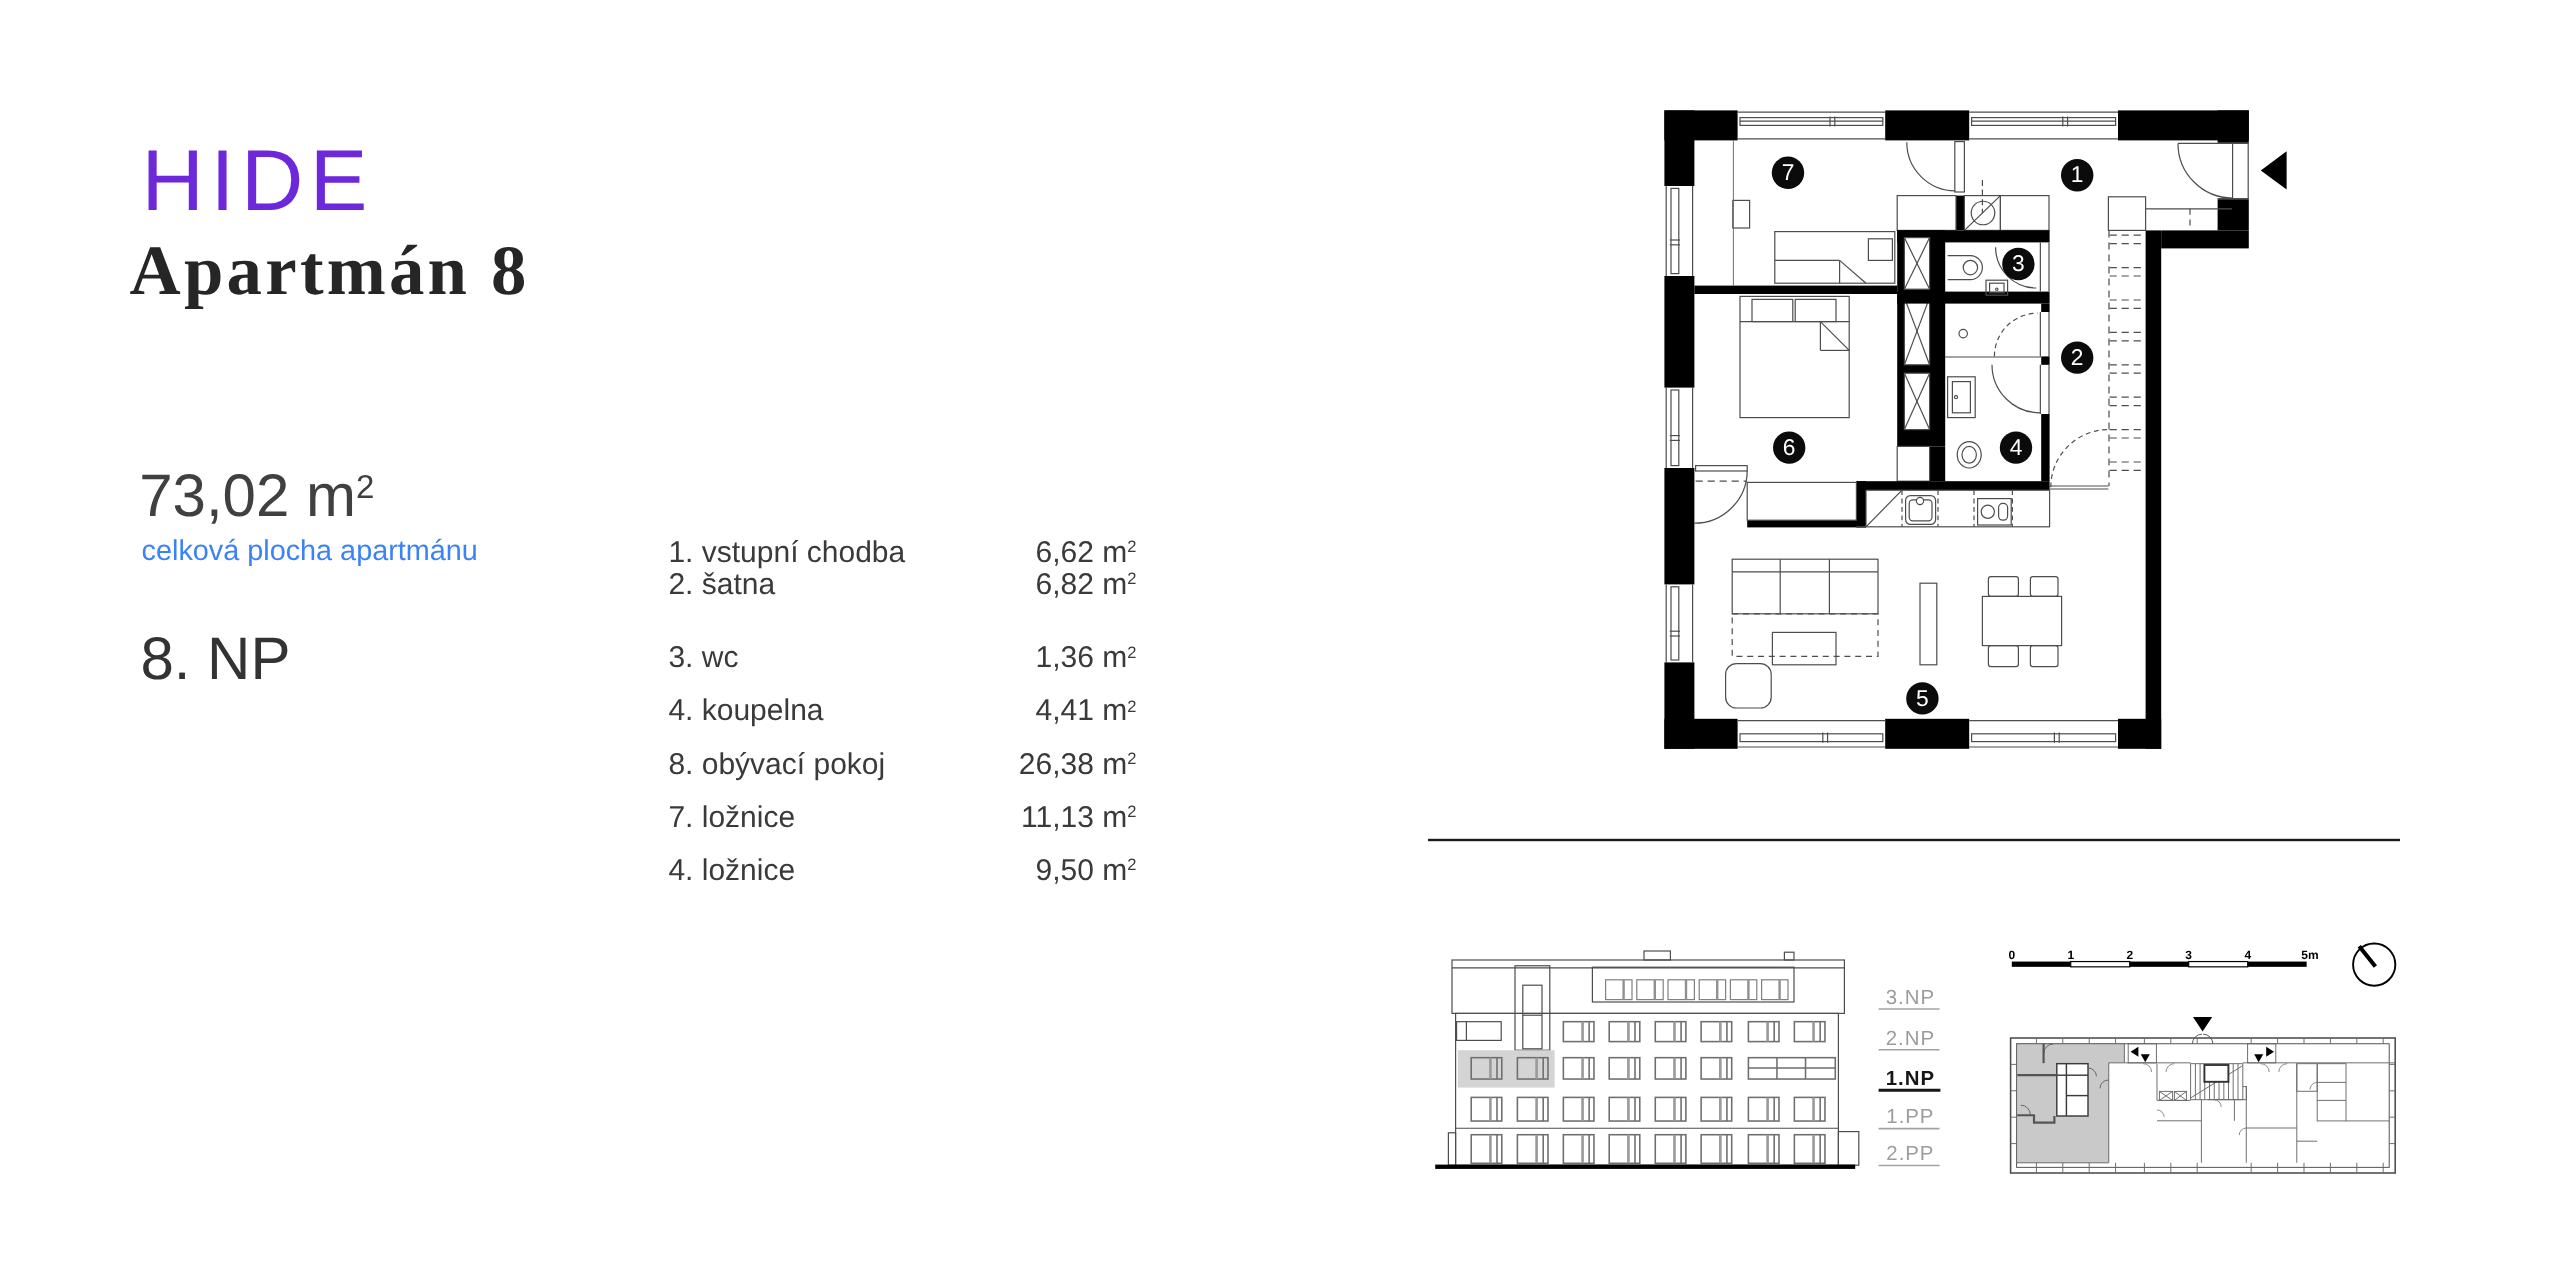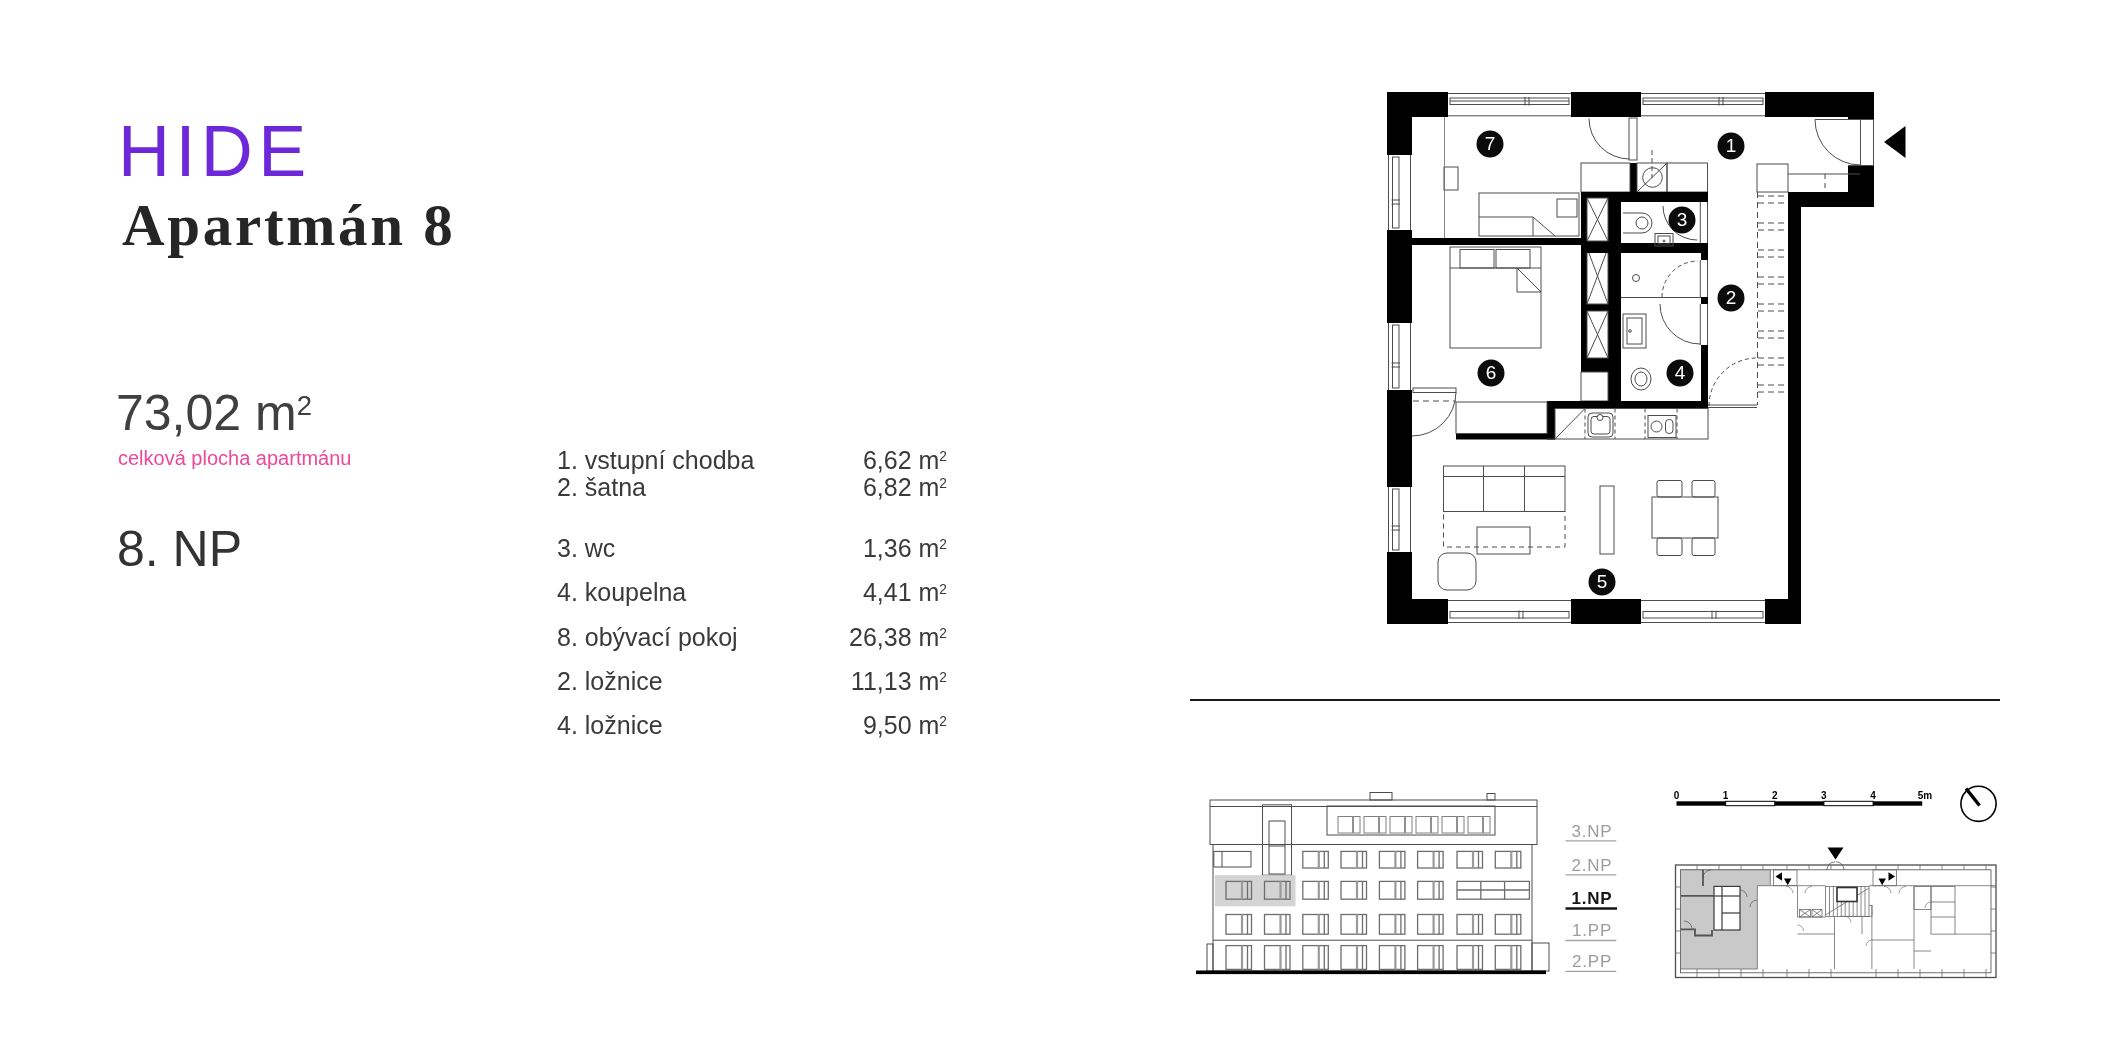--- a/index.html
+++ b/index.html
@@ -8,34 +8,34 @@
 .abs{position:absolute;white-space:nowrap;line-height:1}
 sup{font-size:55%;vertical-align:baseline;position:relative;top:-0.55em}
 .row{position:absolute;width:390px;left:557px;font-size:25px;color:#3a3a3a;line-height:1}
 .row .v{position:absolute;right:0;top:0}
 </style>
 </head>
 <body>
 
 <div class="abs" style="left:118px;top:115px;font-size:72px;letter-spacing:5.4px;font-weight:400;color:#6d28d9">HIDE</div>
 
-<div class="abs" style="left:122px;top:196px;font-family:'Liberation Serif',serif;font-weight:bold;font-size:59px;letter-spacing:2.7px;color:#262626">Apartmán 8</div>
+<div class="abs" style="left:108px;top:196px;font-family:'Liberation Serif',serif;font-weight:bold;font-size:59px;letter-spacing:2.7px;color:#262626">Apartmán 8</div>
 
 <div class="abs" style="left:116px;top:388px;font-size:50px;color:#404040">73,02 m<sup>2</sup></div>
 
-<div class="abs" style="left:118px;top:448px;font-size:20px;color:#ec4899">celková plocha apartmánu</div>
+<div class="abs" style="left:118px;top:448px;font-size:24px;color:#3b82f6">celková plocha apartmánu</div>
 
 <div class="abs" style="left:117px;top:524px;font-size:50px;color:#333">8. NP</div>
 
 <div class="row" style="top:447.5px"><span>1. vstupní chodba</span><span class="v">6,62 m<sup>2</sup></span></div>
 <div class="row" style="top:475px"><span>2. šatna</span><span class="v">6,82 m<sup>2</sup></span></div>
 <div class="row" style="top:536.0px"><span>3. wc</span><span class="v">1,36 m<sup>2</sup></span></div>
 <div class="row" style="top:580.2px"><span>4. koupelna</span><span class="v">4,41 m<sup>2</sup></span></div>
 <div class="row" style="top:624.5px"><span>8. obývací pokoj</span><span class="v">26,38 m<sup>2</sup></span></div>
-<div class="row" style="top:668.8px"><span>2. ložnice</span><span class="v">11,13 m<sup>2</sup></span></div>
+<div class="row" style="top:668.8px"><span>7. ložnice</span><span class="v">11,13 m<sup>2</sup></span></div>
 <div class="row" style="top:713.0px"><span>4. ložnice</span><span class="v">9,50 m<sup>2</sup></span></div>
 <svg class="abs" style="left:0;top:0" width="2125" height="1063" viewBox="0 0 2125 1063" fill="none" stroke-linecap="butt">
 
 <g fill="#000000">
 <rect x="1387" y="92" width="61" height="25"></rect>
 <rect x="1571" y="92" width="70" height="25"></rect>
 <rect x="1765" y="92" width="109" height="25"></rect>
 </g>
 
 <g stroke="#4d4d4d" stroke-width="1">

